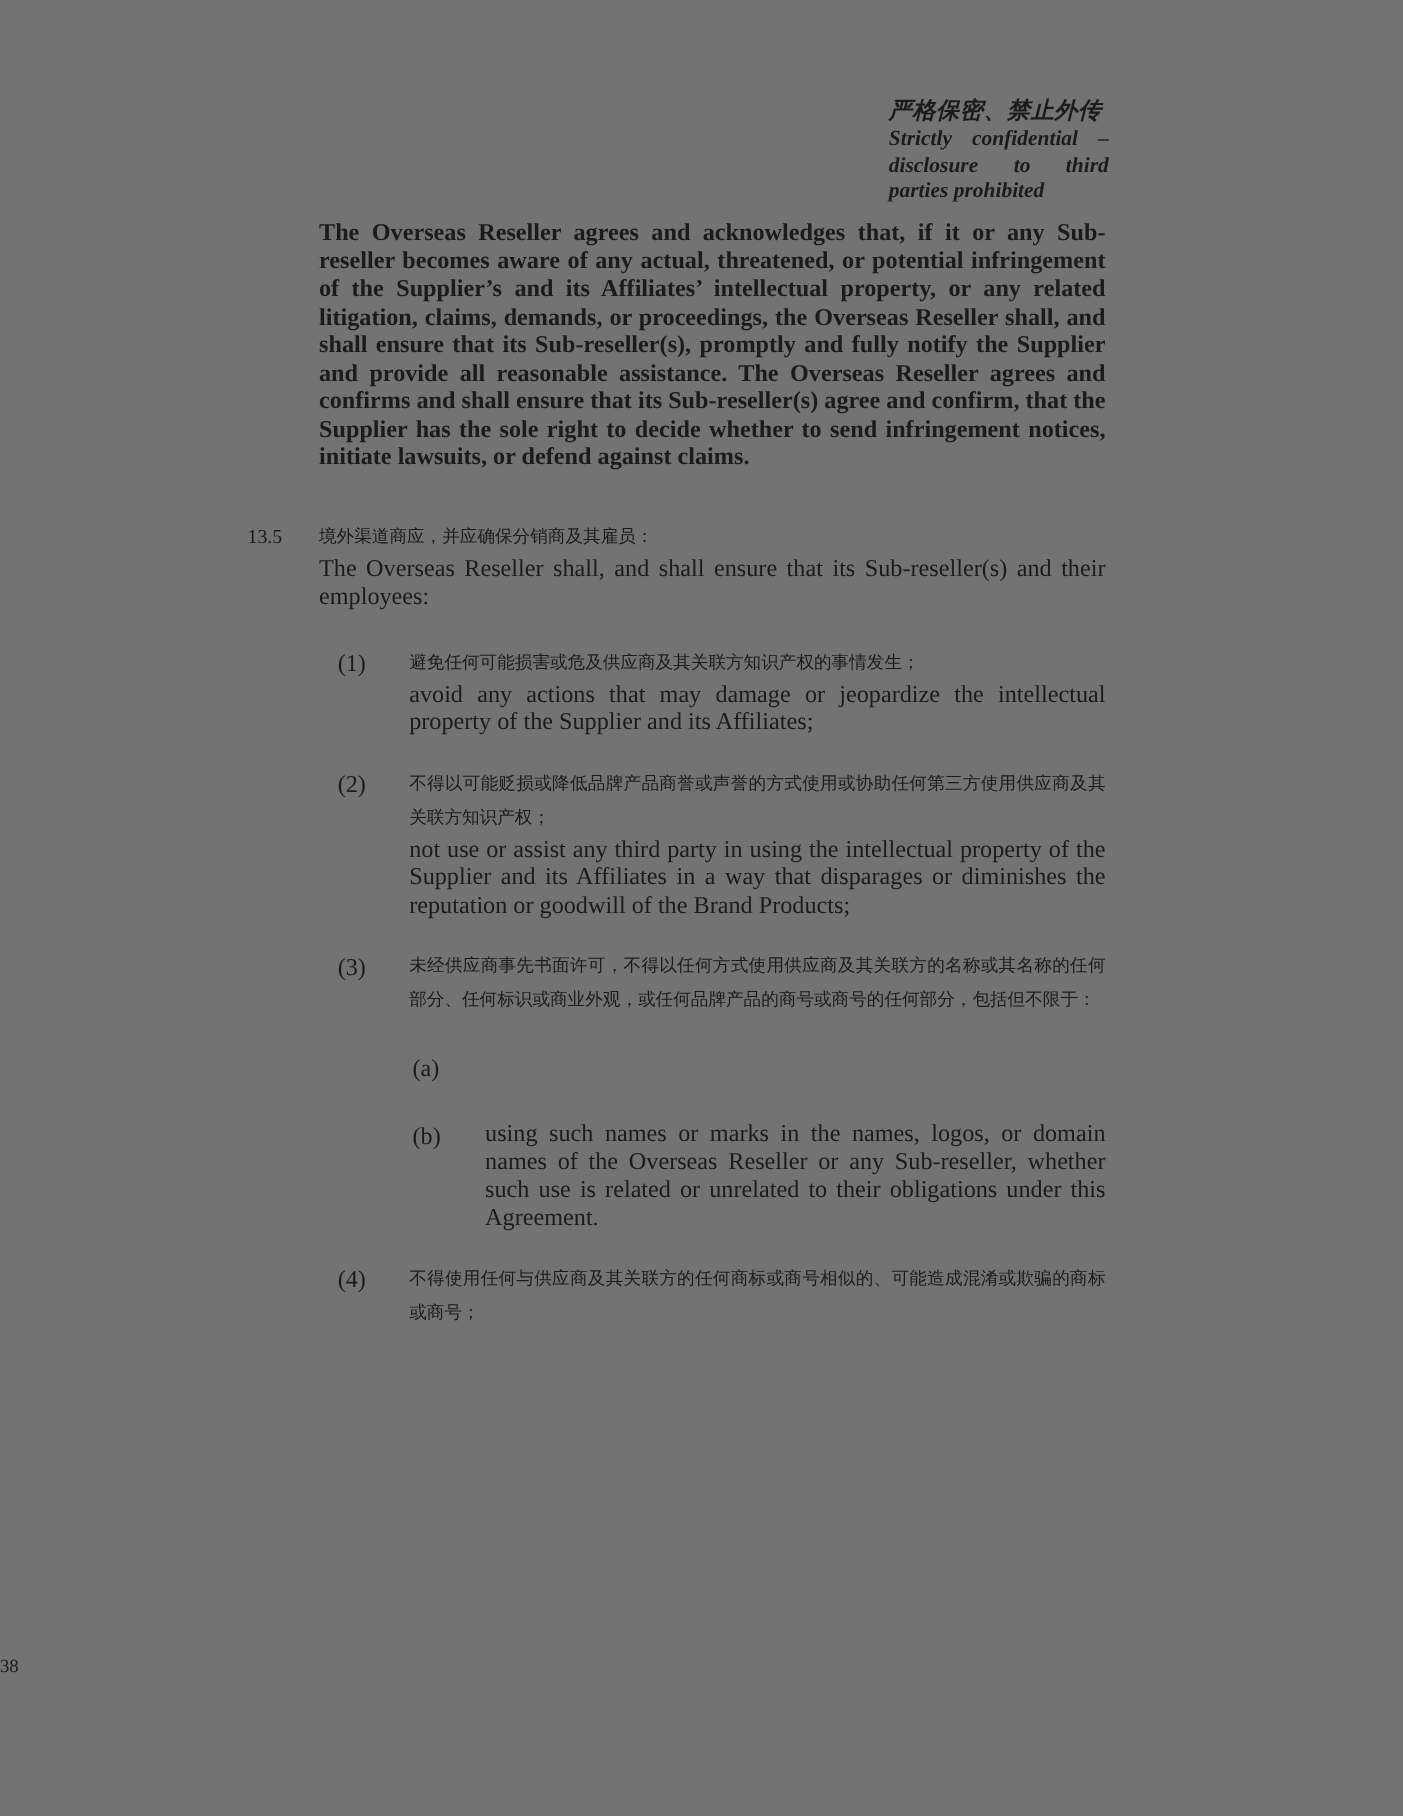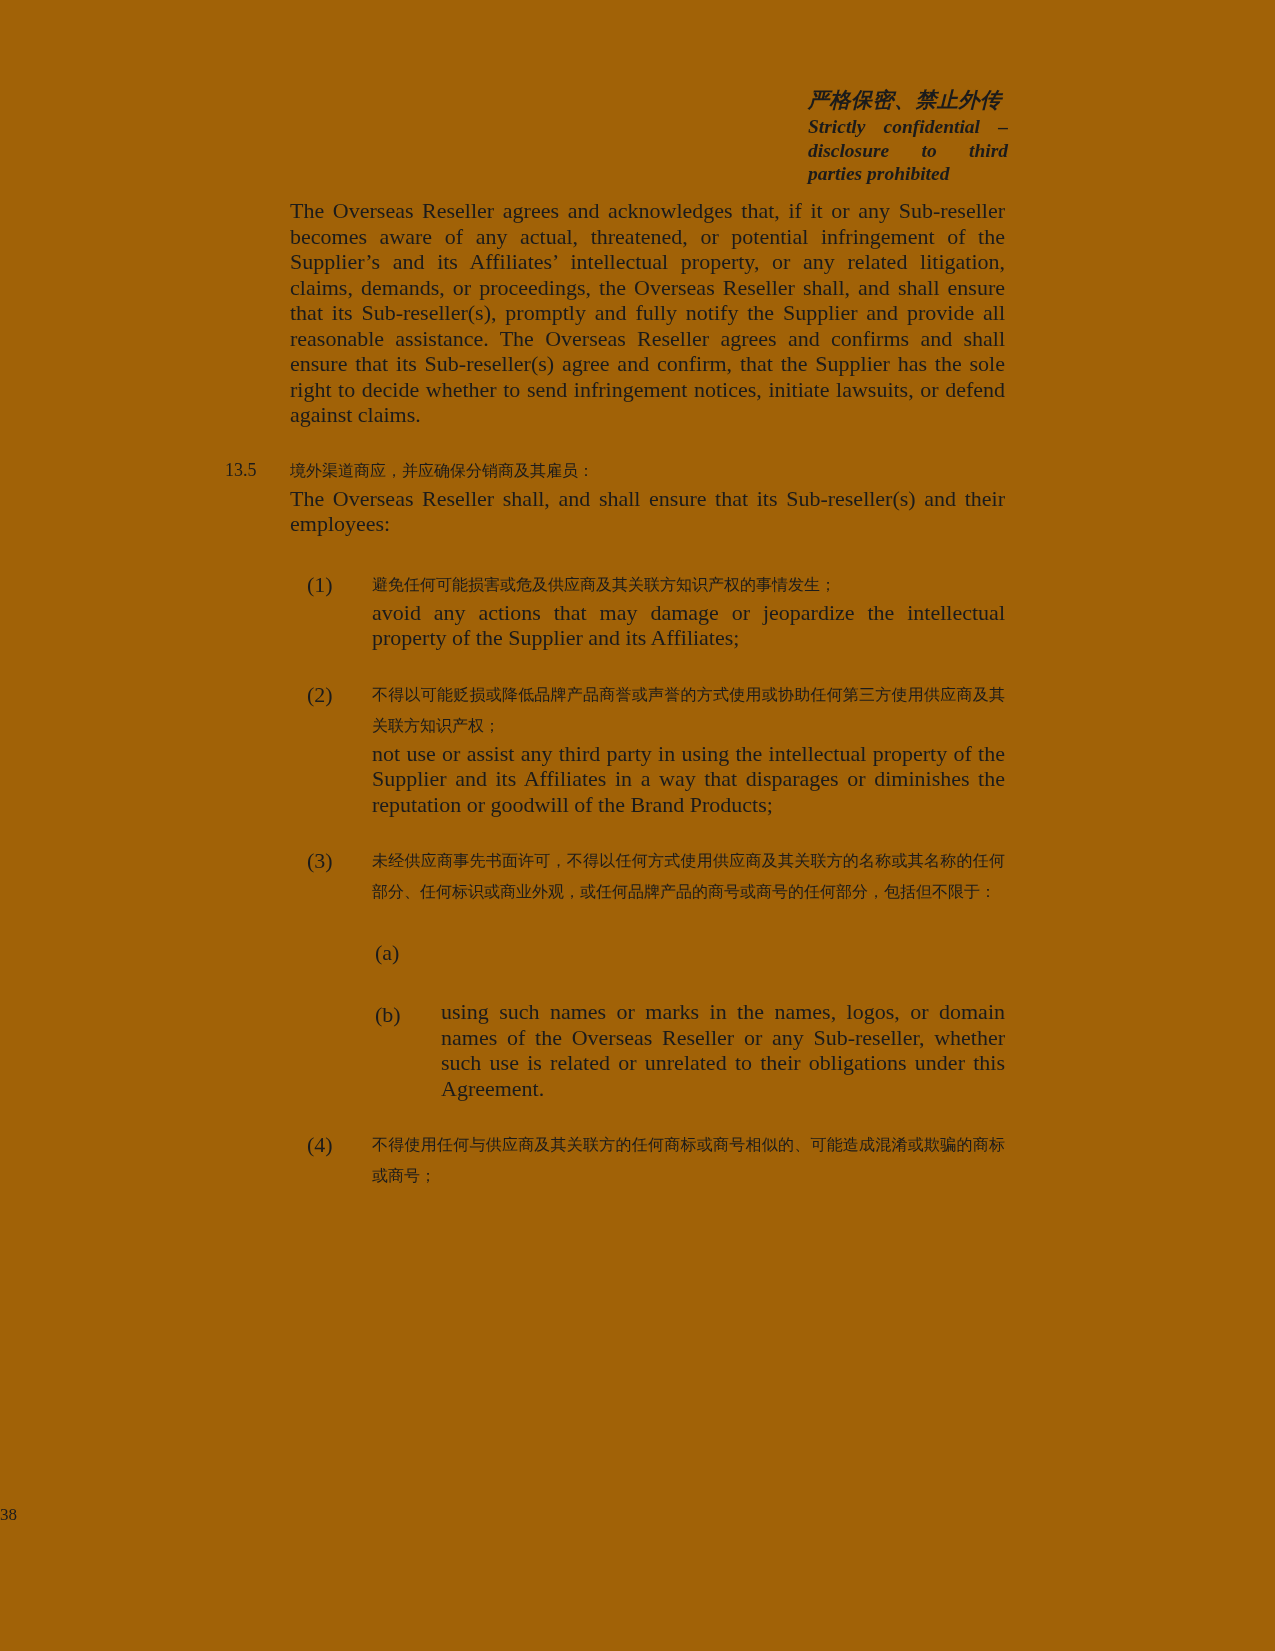--- a/index.html
+++ b/index.html
@@ -5,21 +5,21 @@
   html, body {
     margin: 0;
     padding: 0;
     background: #e8e8e8;
   }
   .page {
     position: relative;
     width: 1275px;
     height: 1651px;
     margin: 0 auto;
-    background: #a16207;
+    background: #737373;
     color: #1b1b1b;
     font-family: "Liberation Serif", "DejaVu Serif", serif;
     overflow: hidden;
   }
   .confidential {
     position: absolute;
     top: 85px;
     left: 808px;
     width: 200px;
     font-weight: bold;
@@ -46,22 +46,23 @@
     font-size: 22px;
     line-height: 25.5px;
     text-align: justify;
   }
   .zh {
     font-size: 16px;
     line-height: 31px;
     text-align: justify;
   }
   .intro {
-    margin: 0 0 27px 65px;
+    margin: 0 0 45px 65px;
     width: 715px;
+    font-weight: bold;
   }
   .section-row {
     display: flex;
   }
   .sec-num {
     width: 65px;
     flex: 0 0 65px;
     font-size: 18px;
     line-height: 31px;
   }

